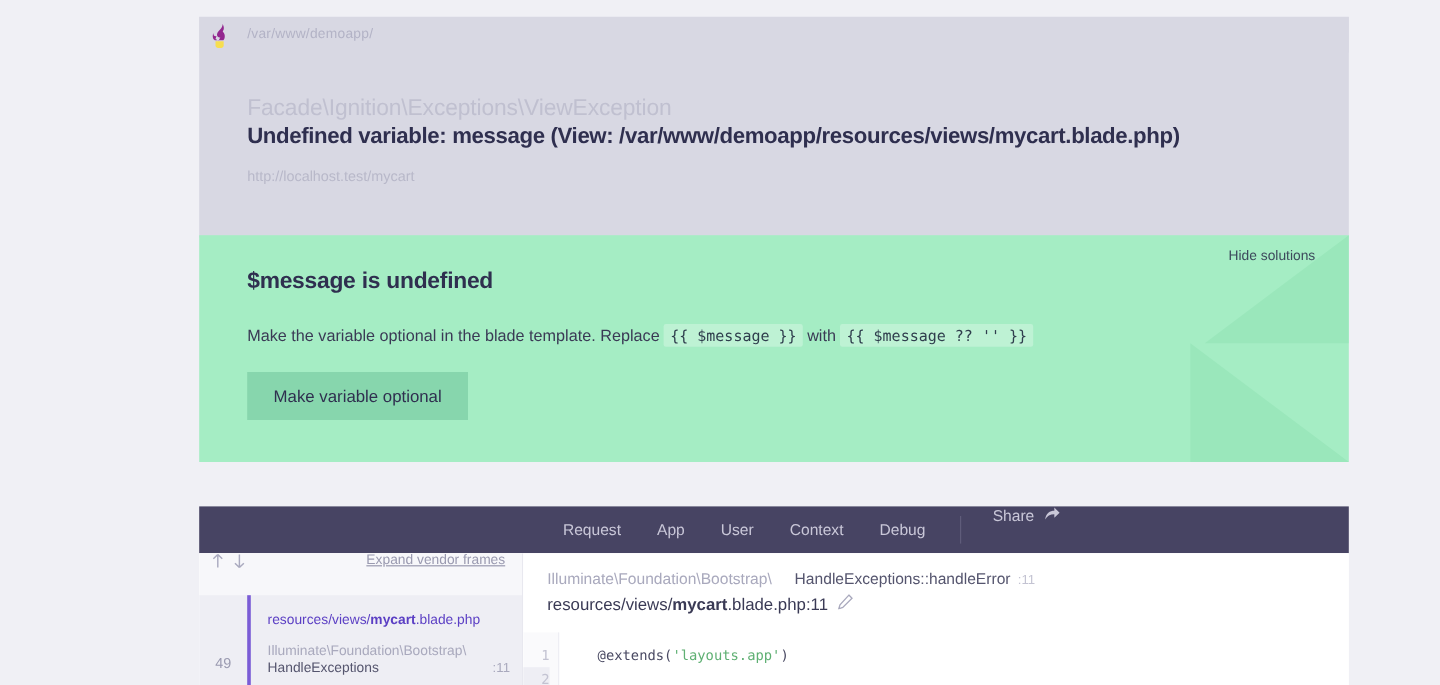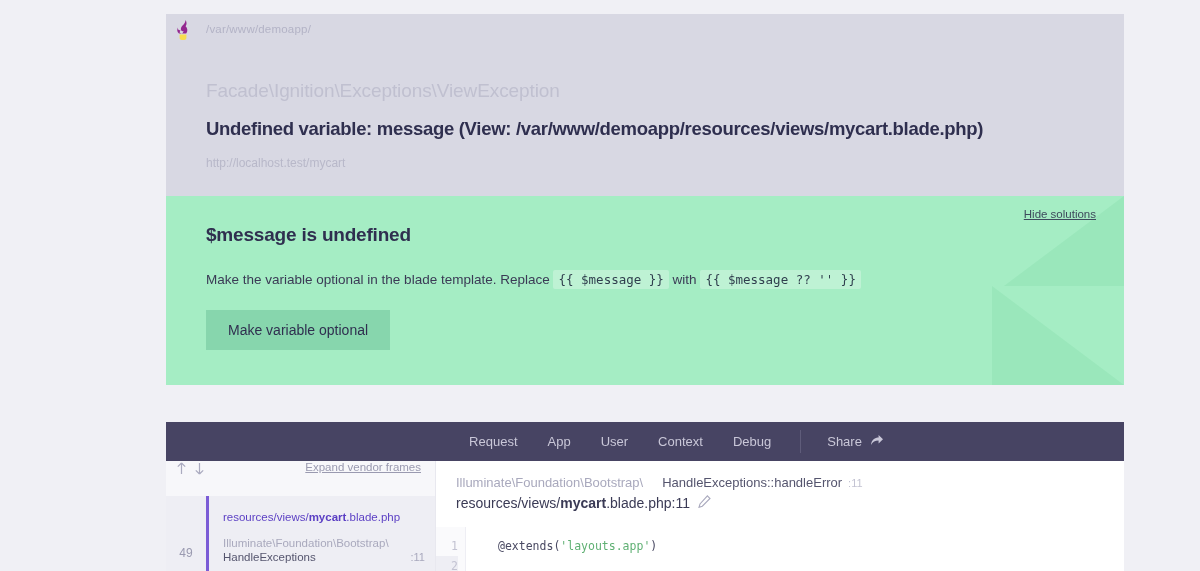--- a/index.html
+++ b/index.html
@@ -55,21 +55,21 @@
 
   .error-body {
     padding: 36px 40px 44px 40px;
   }
 
   .exception-class {
     font-size: 19px;
     color: #c0c0d0;
     font-weight: 400;
     letter-spacing: -0.1px;
-    margin-bottom: 16px;
+    margin-bottom: 0;
     white-space: nowrap;
   }
 
   .exception-message {
     font-size: 18.5px;
     font-weight: bold;
     color: #2f2f4f;
     letter-spacing: -0.3px;
     white-space: nowrap;
     margin-bottom: 16px;
@@ -121,21 +121,20 @@
     border-width: 99px 0 0 132px;
     border-color: transparent transparent transparent #9ae7bb;
   }
 
   .hide-solutions {
     position: absolute;
     right: 28px;
     top: 12px;
     font-size: 11.5px;
     color: #3d4a5c;
-    text-decoration: underline;
     cursor: pointer;
     z-index: 5;
   }
 
   .solution-inner {
     position: relative;
     padding: 28px 40px 0 40px;
     z-index: 3;
   }
 
@@ -211,21 +210,20 @@
   }
 
   .tab-divider {
     width: 1px;
     background: #5f5c7a;
     margin: 8px 14px;
   }
 
   .tab-share {
     display: flex;
-    align-items: center;
     gap: 8px;
     padding: 0 12px;
     font-size: 13px;
     color: #c9c7d8;
     cursor: pointer;
   }
 
   .share-icon { display: block; }
 
   

